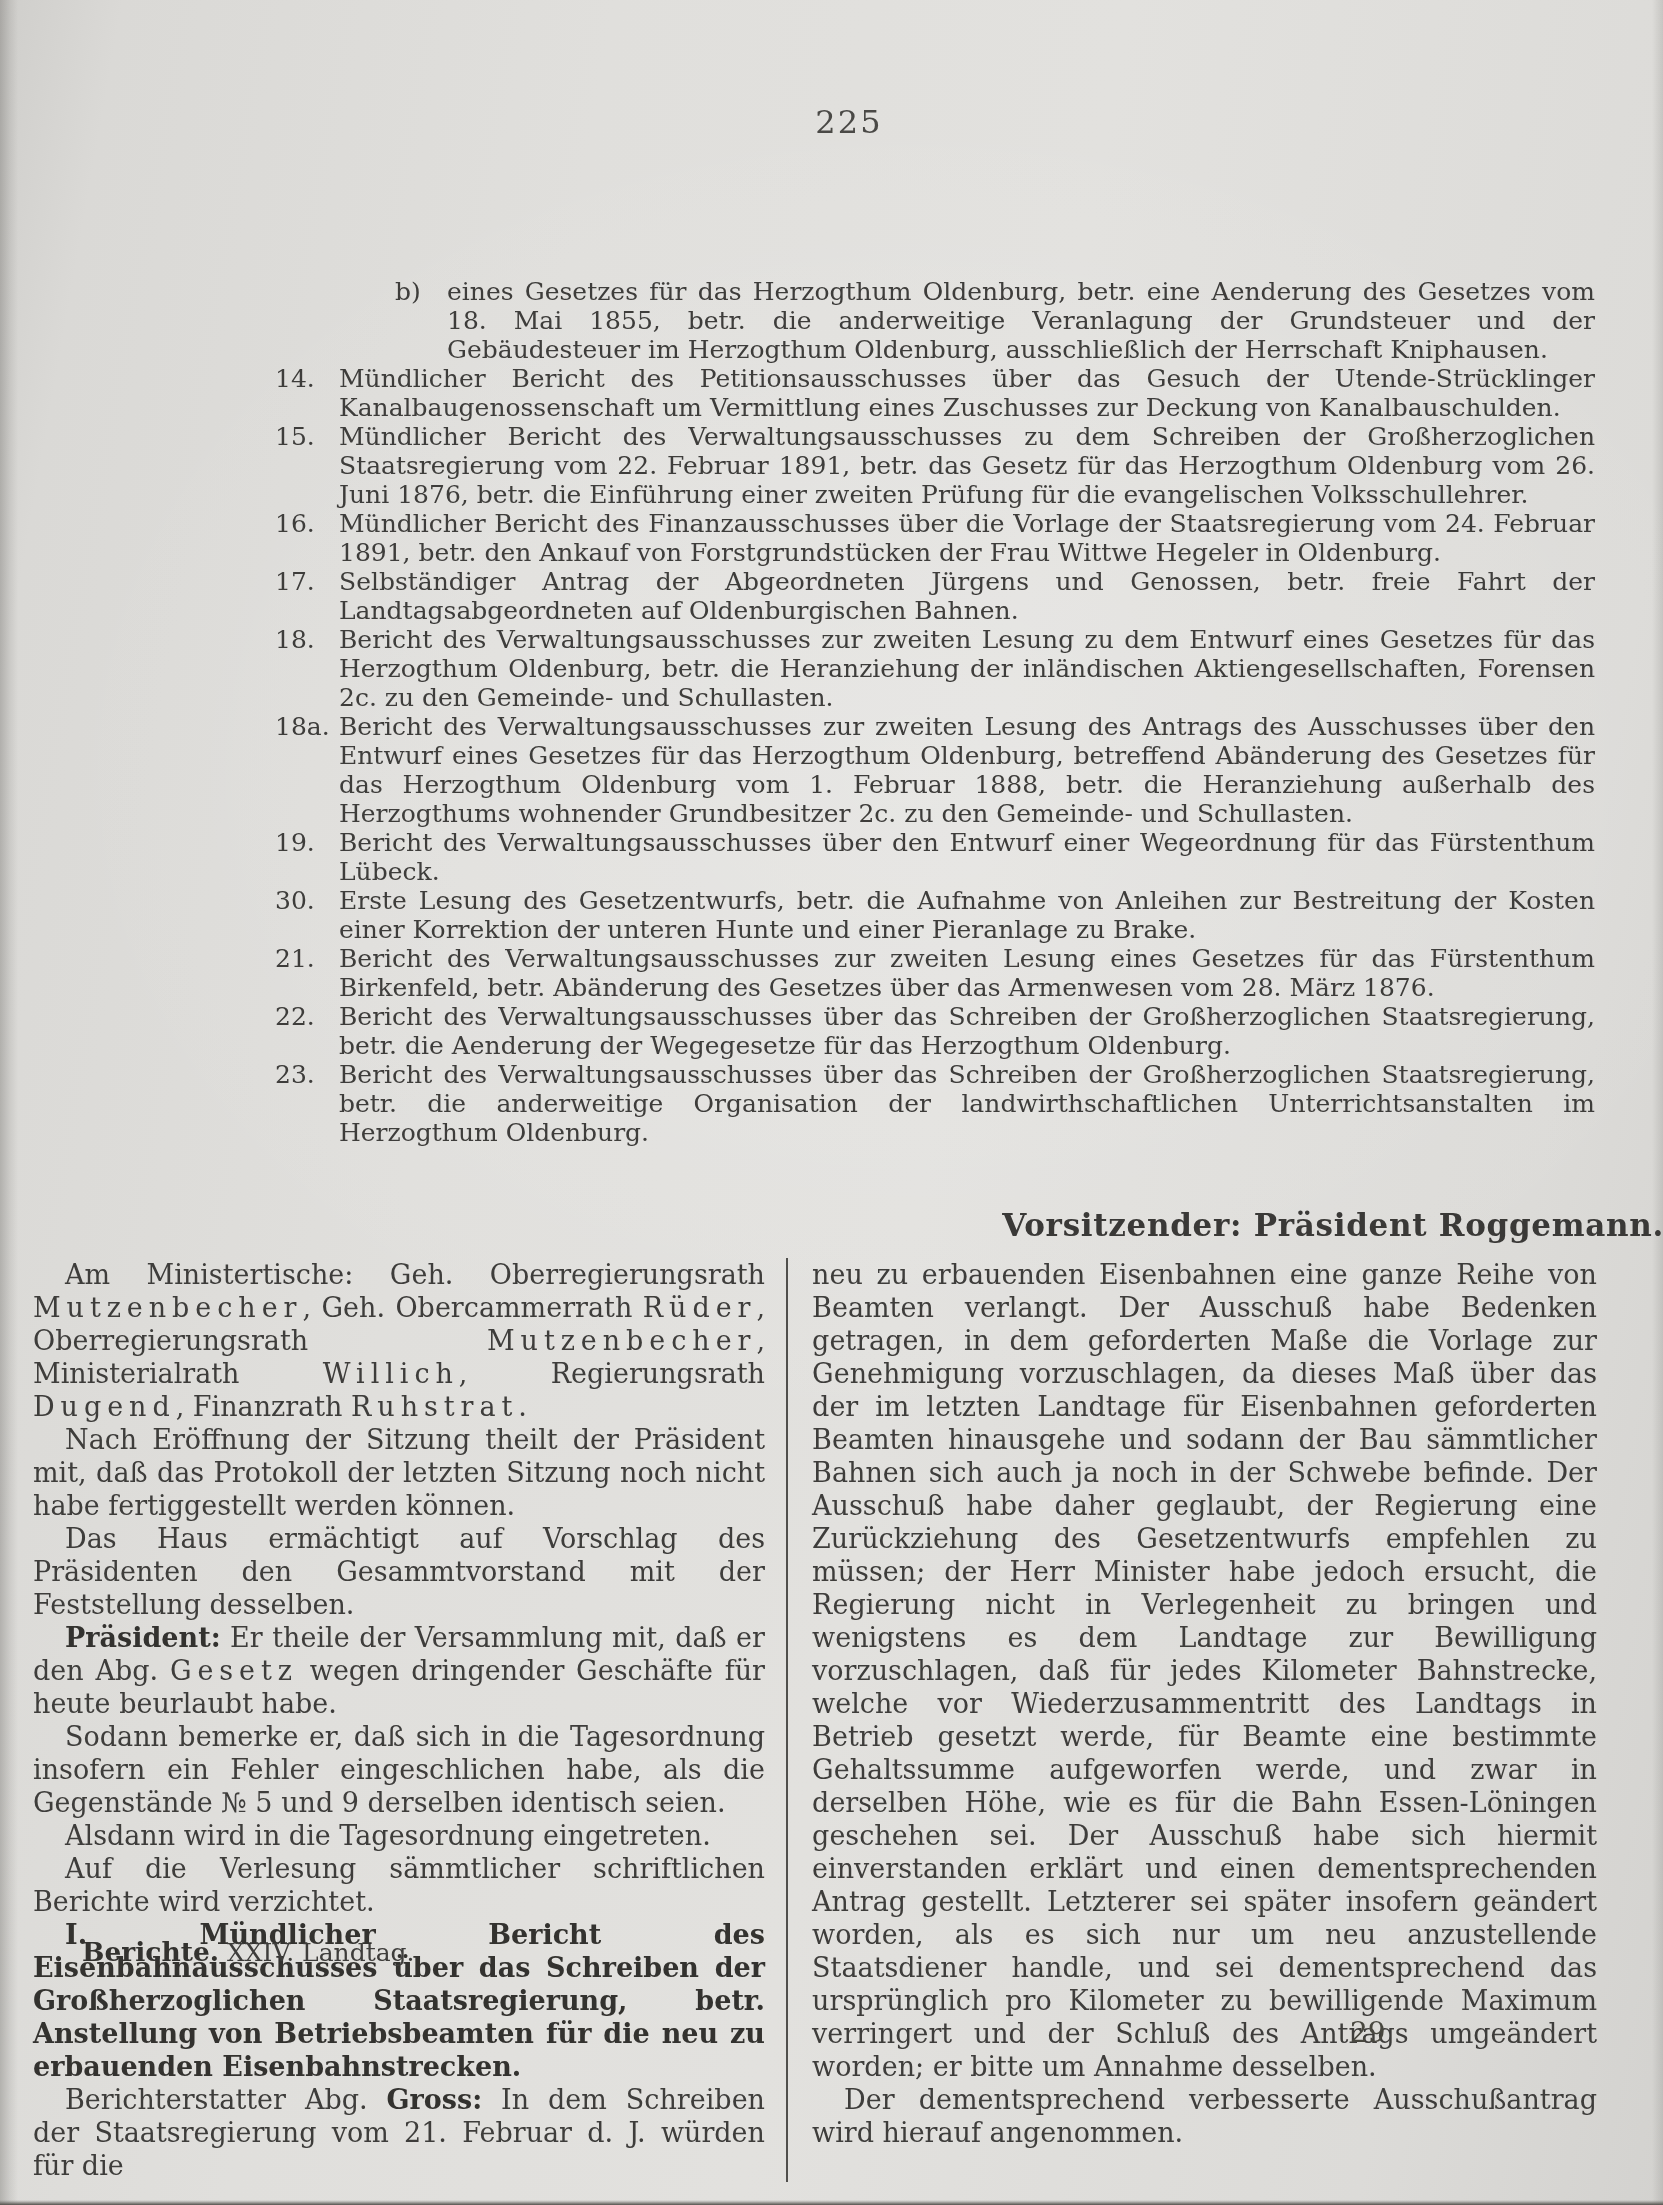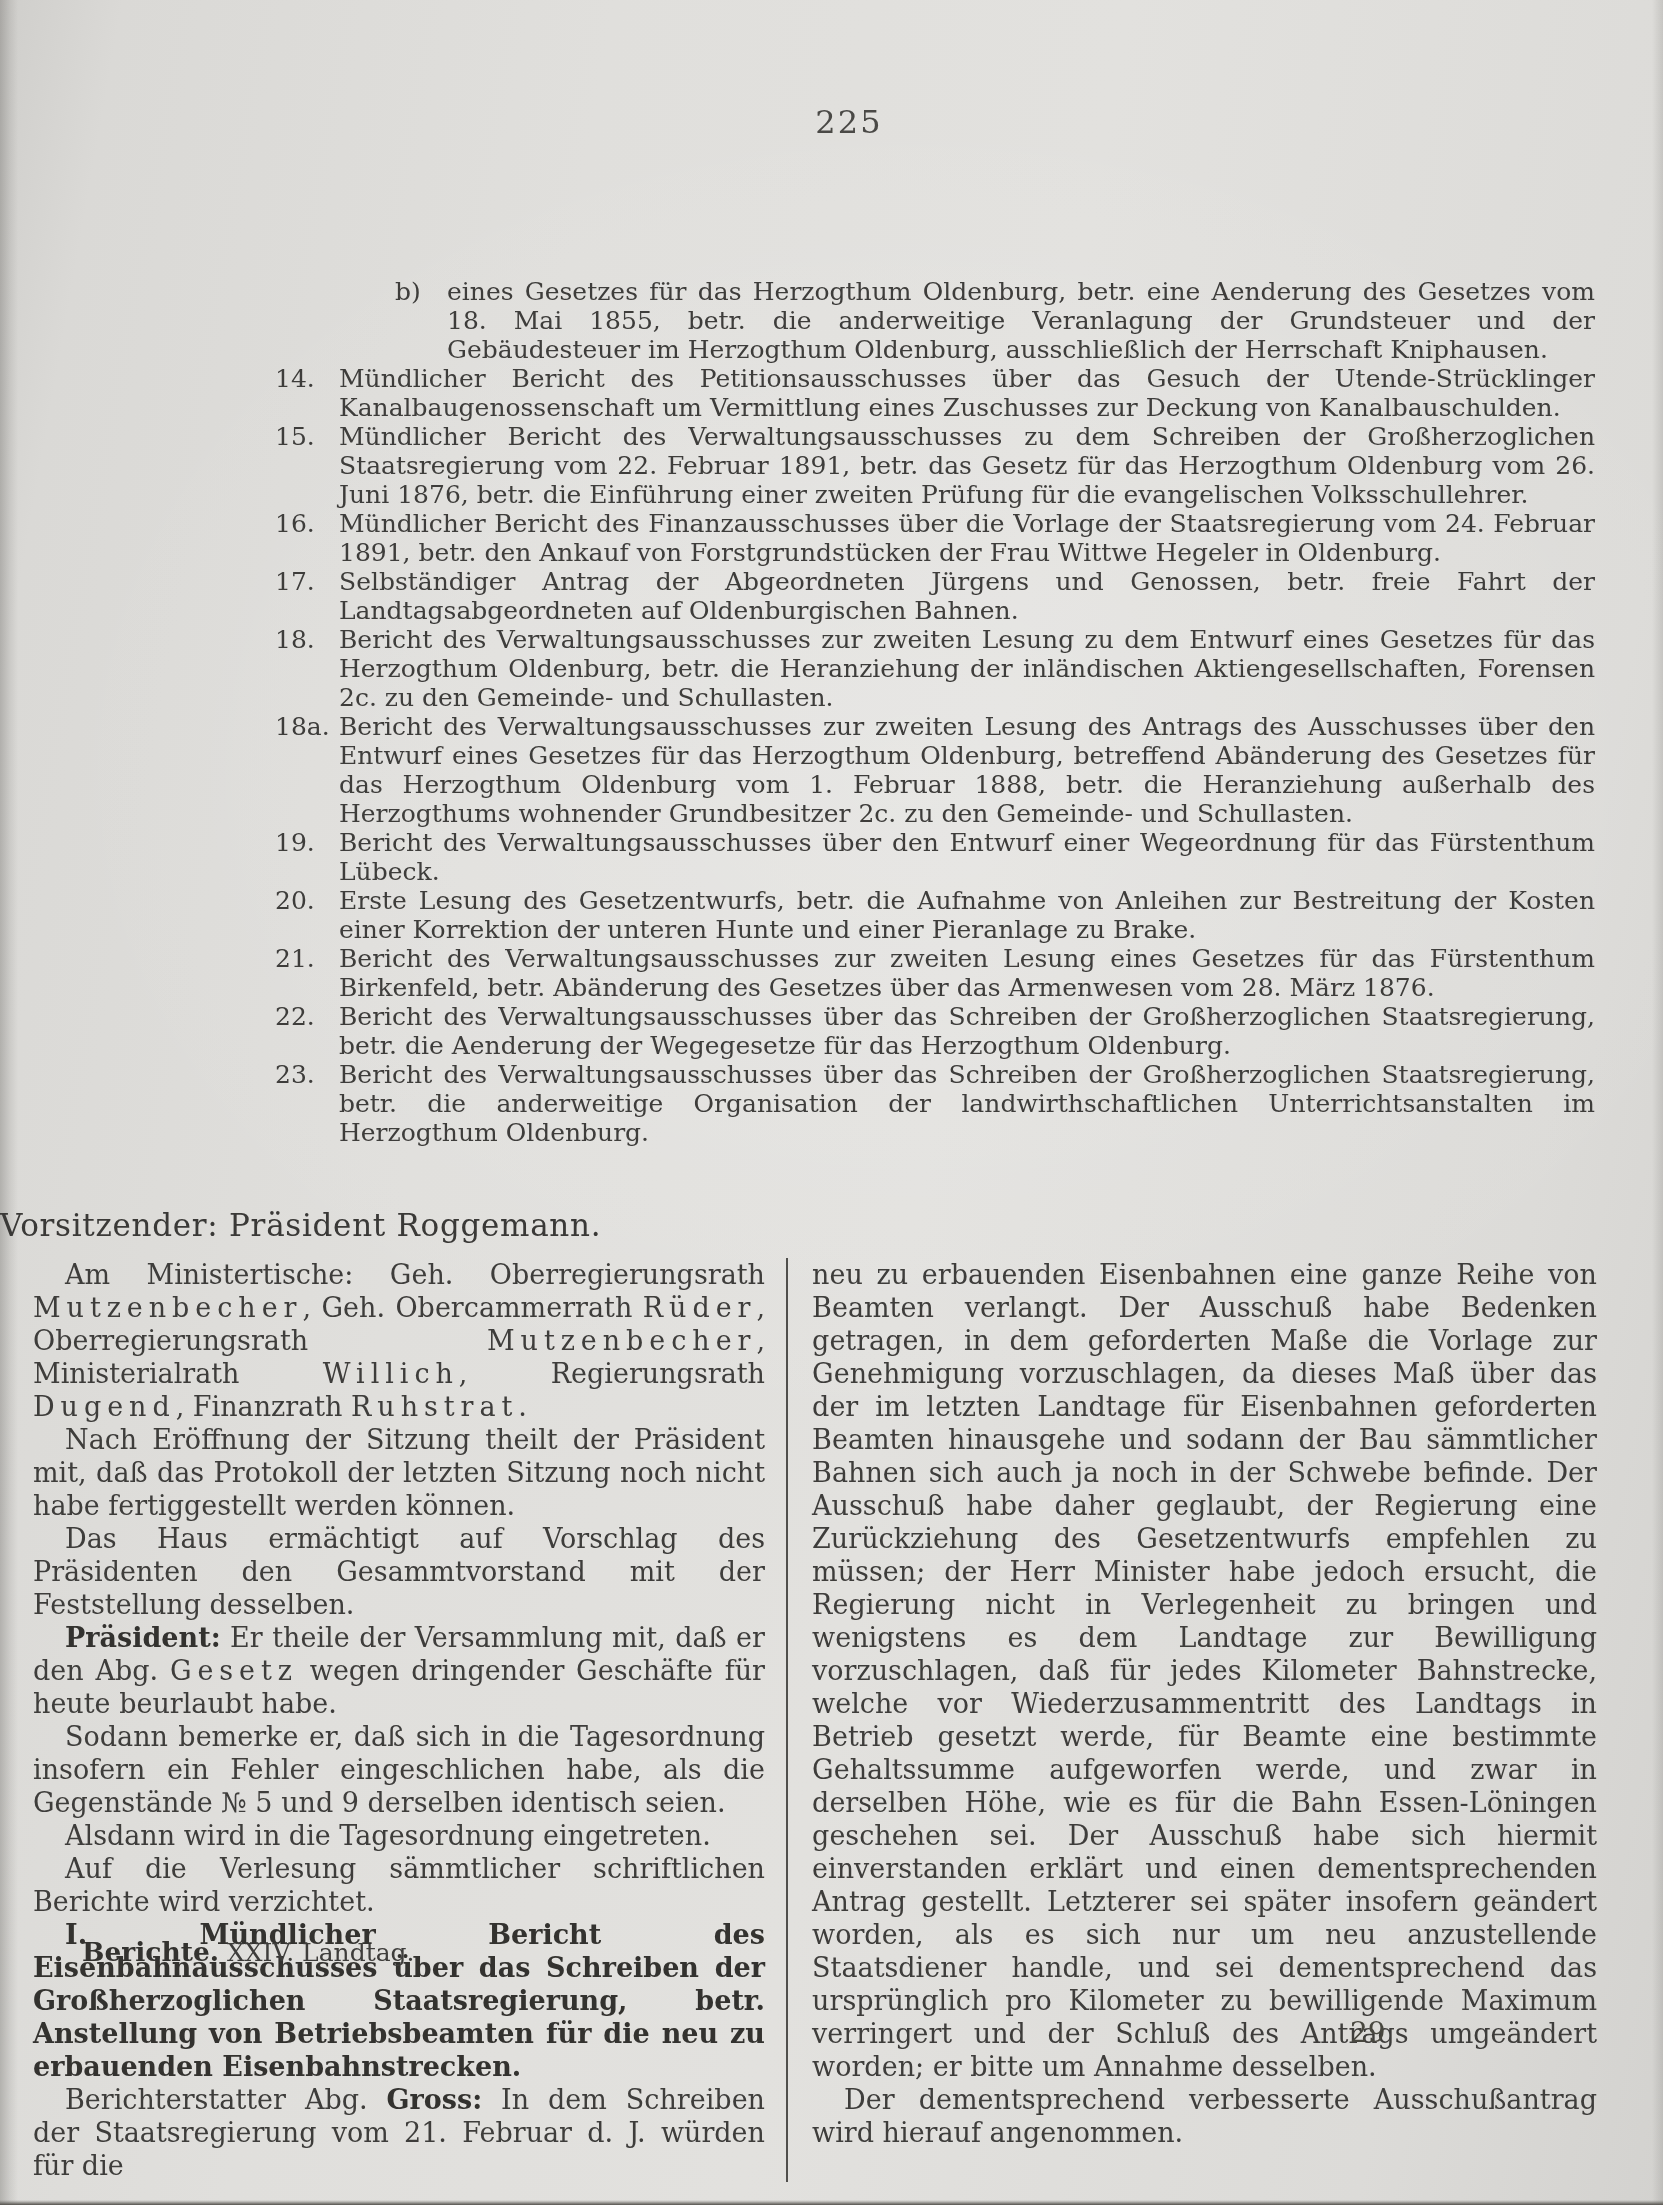--- a/index.html
+++ b/index.html
@@ -32,21 +32,21 @@
     font-size:25px;line-height:29px;
   }
   .agenda-item{display:flex;align-items:flex-start;}
   .agenda-num{flex:0 0 64px;}
   .agenda-text{flex:1 1 auto;text-align:justify;}
   .agenda-item.sub{margin-left:120px;}
   .agenda-item.sub .agenda-num{flex:0 0 52px;}
 
   #chair-heading{
     position:absolute;top:1207px;left:0;width:100%;
-    text-align:left;font-size:31px;font-weight:normal;color:#3a3937;
+    text-align:right;font-size:31px;font-weight:bold;color:#3a3937;
     letter-spacing:0.7px;
   }
 
   
   #columns{
     position:absolute;top:1258px;left:33px;width:1564px;
     display:flex;align-items:stretch;
   }
   .col{font-size:27px;line-height:33px;}
   #col-left{width:732px;flex:0 0 732px;}
@@ -101,21 +101,21 @@
       </div>
       <div class="agenda-item">
         <span class="agenda-num">18a.</span>
         <span class="agenda-text">Bericht des Verwaltungsausschusses zur zweiten Lesung des Antrags des Ausschusses über den Entwurf eines Gesetzes für das Herzogthum Oldenburg, betreffend Abänderung des Gesetzes für das Herzogthum Oldenburg vom 1. Februar 1888, betr. die Heranziehung außerhalb des Herzogthums wohnender Grundbesitzer 2c. zu den Gemeinde- und Schullasten.</span>
       </div>
       <div class="agenda-item">
         <span class="agenda-num">19.</span>
         <span class="agenda-text">Bericht des Verwaltungsausschusses über den Entwurf einer Wegeordnung für das Fürstenthum Lübeck.</span>
       </div>
       <div class="agenda-item">
-        <span class="agenda-num">20.</span>
+        <span class="agenda-num">30.</span>
         <span class="agenda-text">Erste Lesung des Gesetzentwurfs, betr. die Aufnahme von Anleihen zur Bestreitung der Kosten einer Korrektion der unteren Hunte und einer Pieranlage zu Brake.</span>
       </div>
       <div class="agenda-item">
         <span class="agenda-num">21.</span>
         <span class="agenda-text">Bericht des Verwaltungsausschusses zur zweiten Lesung eines Gesetzes für das Fürstenthum Birkenfeld, betr. Abänderung des Gesetzes über das Armenwesen vom 28. März 1876.</span>
       </div>
       <div class="agenda-item">
         <span class="agenda-num">22.</span>
         <span class="agenda-text">Bericht des Verwaltungsausschusses über das Schreiben der Großherzoglichen Staatsregierung, betr. die Aenderung der Wegegesetze für das Herzogthum Oldenburg.</span>
       </div>

